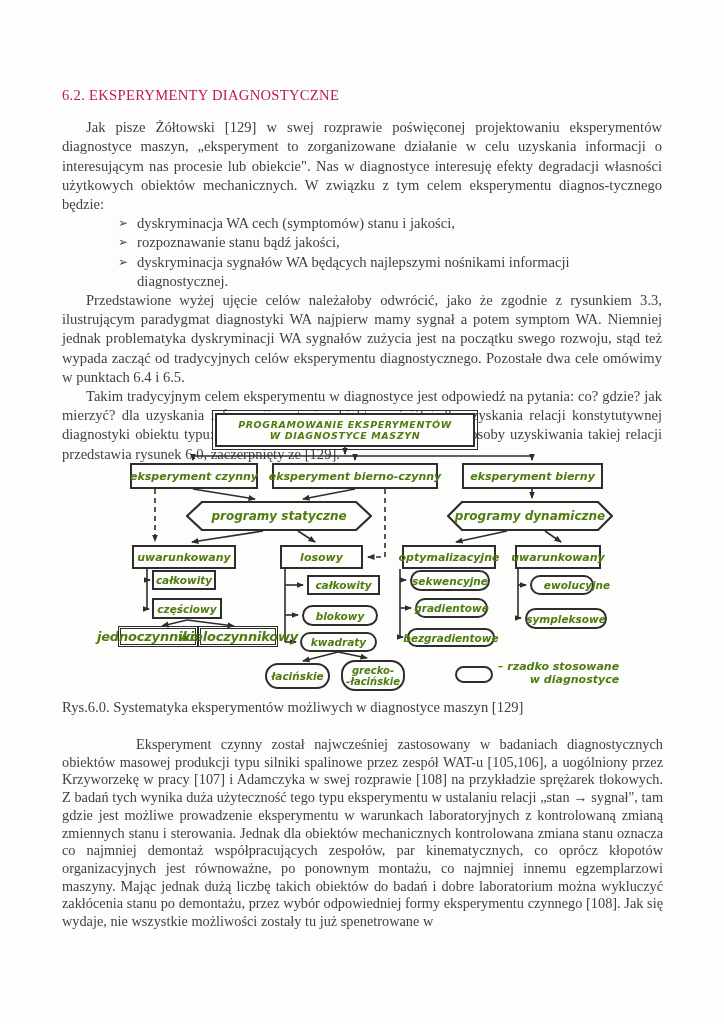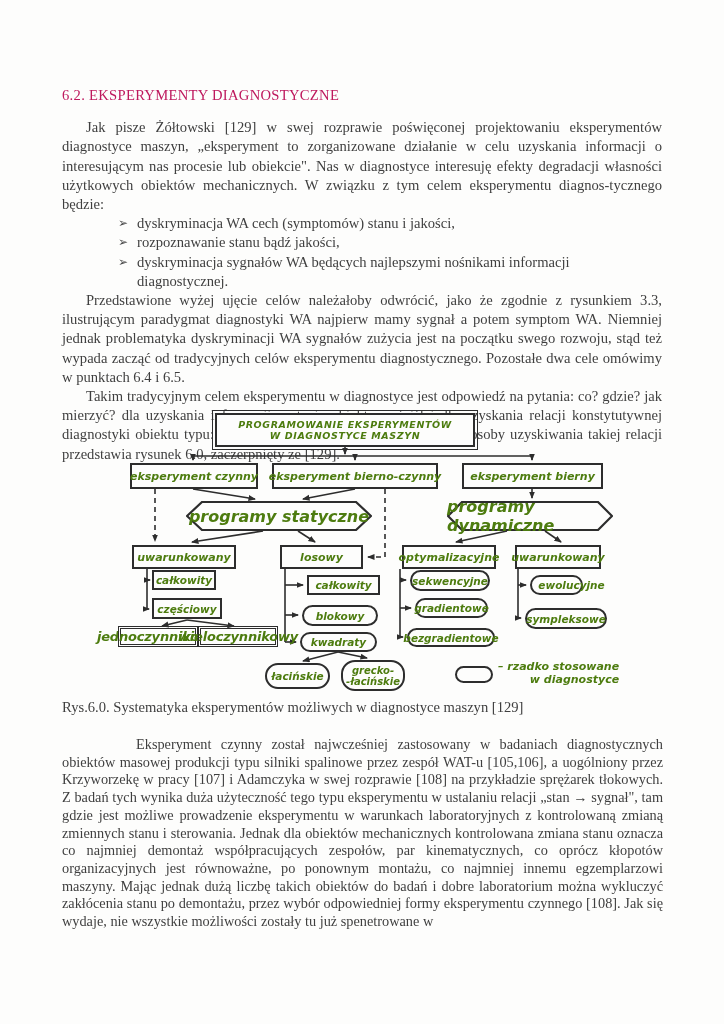--- a/index.html
+++ b/index.html
@@ -26,21 +26,21 @@
   .stadium { border-radius:14px; }
   .root { flex-direction:column; outline:1.5px solid #2d2d2d; outline-offset:2.5px;
     font-size:9.5px; line-height:11.5px; font-weight:700; letter-spacing:0.6px; font-style:italic; }
   .dbl2 { border-width:1.5px; outline:1.2px solid #2d2d2d; outline-offset:1.5px; }
   .leaf { font-size:10.5px; }
   .tiny { font-size:13px; letter-spacing:-0.2px; }
   .hex { position:absolute; }
   .hex svg { position:absolute; left:0; top:0; }
   .hexlabel { position:absolute; left:0; top:0; width:100%; height:100%;
     display:flex; align-items:center; justify-content:center;
-    font-style:italic; font-weight:600; font-size:16px; }
+    font-style:italic; font-weight:600; font-size:12px; }
   .two { flex-direction:column; line-height:11px; font-size:10px; }
   .legend-text { position:absolute; font-style:italic; font-weight:600; font-size:11px;
     line-height:13px; }
   .legend-text .l2 { margin-left:14px;text-align:right; }
 
   .caption { position:absolute; left:62px; top:699px; width:600px; margin:0;
     font-size:14.6px; }
   .para4 { position:absolute; left:62px; top:736px; width:601px; margin:0;
     font-size:14.3px; line-height:17.7px; text-align:justify; text-indent:74px; }
 </style>
@@ -158,21 +158,21 @@
     <div class="n leaf stadium" style="left:170px;top:258px;width:65px;height:26px;">łacińskie</div>
     <div class="n leaf stadium two" style="left:246px;top:255px;width:64px;height:31px;">
       <span>grecko-</span>
       <span>-łacińskie</span>
     </div>
 
     <div class="n leaf stadium" style="left:315px;top:165px;width:80px;height:21px;">sekwencyjne</div>
     <div class="n leaf stadium" style="left:320px;top:193px;width:73px;height:20px;">gradientowe</div>
     <div class="n leaf stadium" style="left:312px;top:223px;width:88px;height:19px;">bezgradientowe</div>
 
-    <div class="n leaf stadium" style="left:435px;top:170px;width:53px;height:20px;padding-left:30px;">ewolucyjne</div>
+    <div class="n leaf stadium" style="left:435px;top:170px;width:64px;height:20px;padding-left:30px;">ewolucyjne</div>
     <div class="n leaf stadium" style="left:430px;top:203px;width:82px;height:21px;">sympleksowe</div>
 
     <div class="n stadium" style="left:360px;top:261px;width:38px;height:17px;"></div>
     <div class="legend-text" style="left:403px;top:255px;">
       <div>– rzadko stosowane</div>
       <div class="l2">w diagnostyce</div>
     </div>
   </div>
 
   <p class="caption">Rys.6.0. Systematyka eksperymentów możliwych w diagnostyce maszyn [129]</p>

